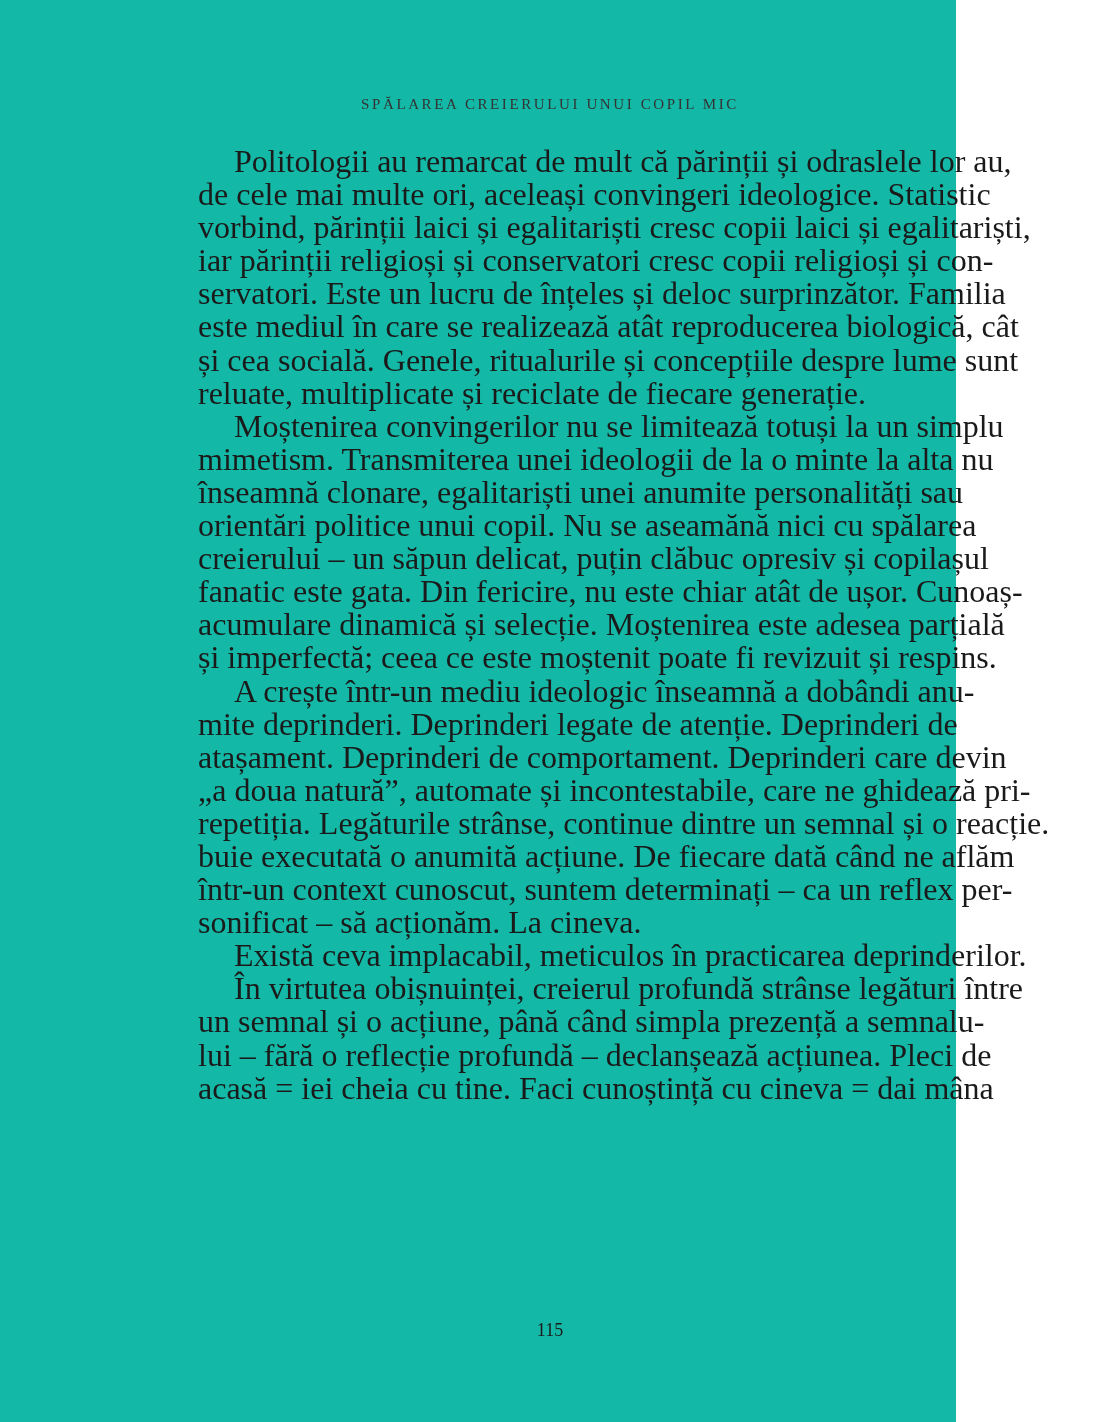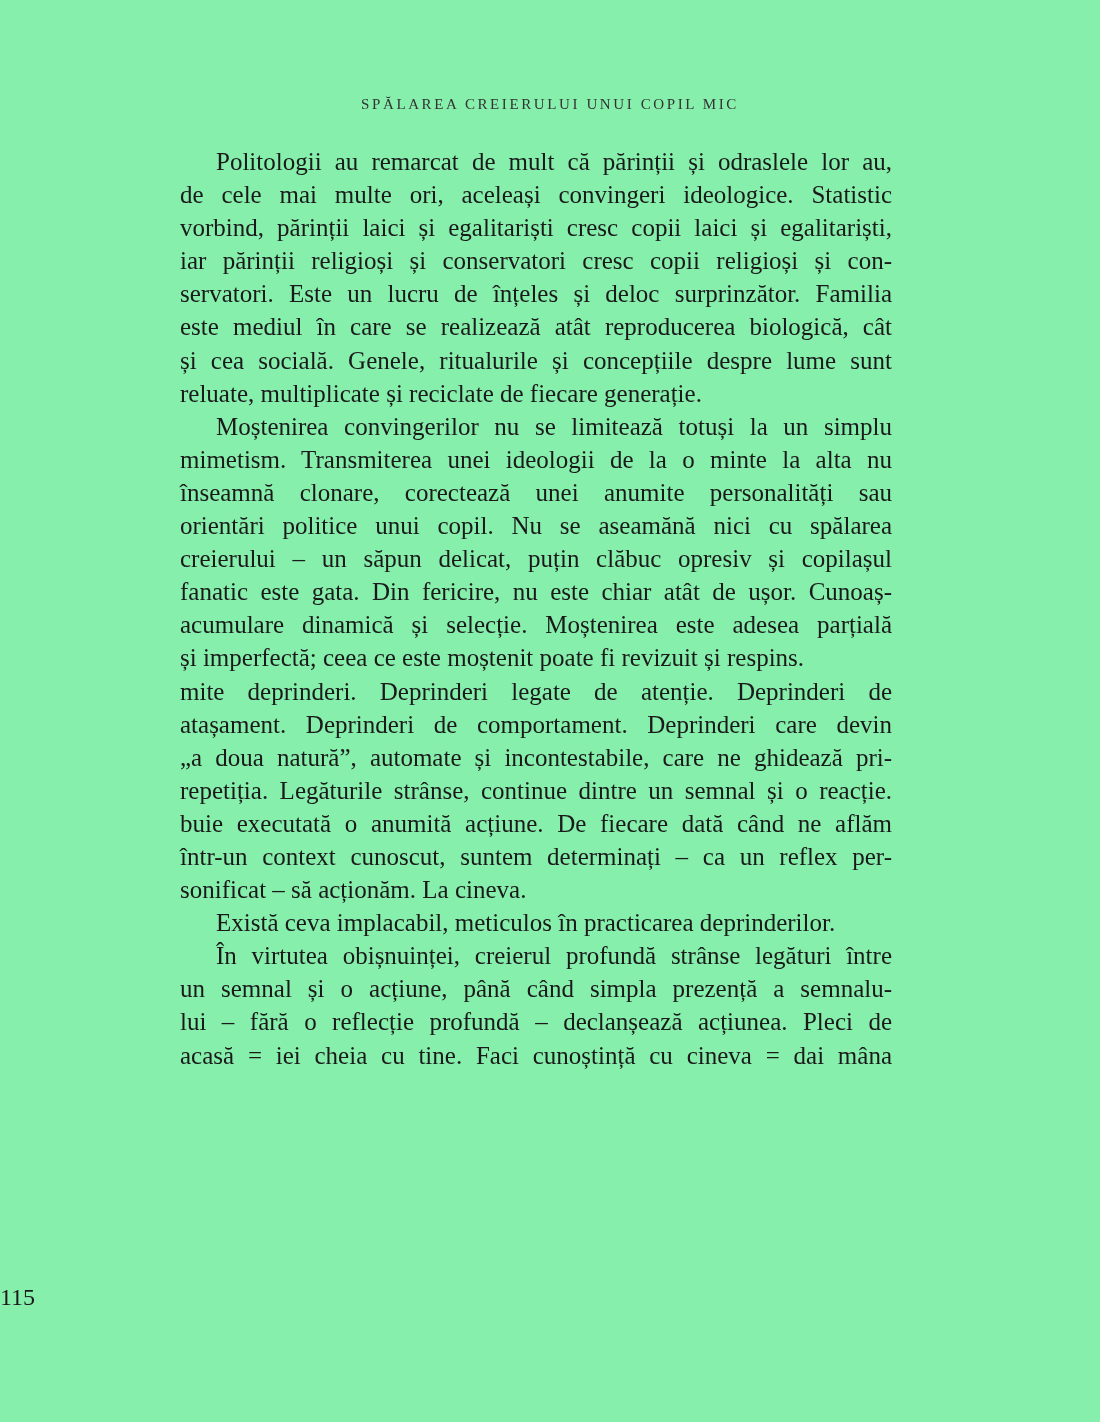--- a/index.html
+++ b/index.html
@@ -1,35 +1,35 @@
 <!DOCTYPE html>
 <html><head>
 <meta charset="utf-8">
 <style>
   html, body { margin: 0; padding: 0; background: #ffffff; }
   body { width: 1100px; height: 1422px; position: relative; overflow: hidden; }
-  .page { position: absolute; left: 0; top: 0; width: 1100px; height: 1422px; background: #86efac; }
+  .page { position: absolute; left: 0; top: 0; width: 956px; height: 1422px; background: #14b8a6; }
   .running-head {
     position: absolute; top: 96px; left: 0; width: 1100px; text-align: center;
     font-family: "Liberation Serif", "DejaVu Serif", serif;
     font-size: 15px; letter-spacing: 2.6px; color: #333333;
   }
   .body-text {
-    position: absolute; top: 145px; left: 180px; width: 712px;
+    position: absolute; top: 145px; left: 198px; width: 712px;
     font-family: "Liberation Serif", "DejaVu Serif", serif;
-    font-size: 25px; line-height: 33.1px; color: #1a1a1a;
+    font-size: 32px; line-height: 33.1px; color: #1a1a1a;
   }
   .para { margin: 0; }
   .line { display: block; text-align: justify; text-align-last: justify; white-space: nowrap; height: 33.1px; }
   .line.last { text-align-last: left; }
   .line.indent { padding-left: 36px; }
   .page-number {
-    position: absolute; top: 1284px; left: 0; width: 1100px; 
+    position: absolute; top: 1320px; left: 0; width: 1100px; text-align: center;
     font-family: "Liberation Serif", "DejaVu Serif", serif;
-    font-size: 24px; color: #1a1a1a;
+    font-size: 18px; color: #1a1a1a;
   }
 </style>
 </head>
 <body>
 
 <div class="page">
   <div class="running-head">SPĂLAREA CREIERULUI UNUI COPIL MIC</div>
   <div class="body-text" id="body-text">
       <div class="para">
         <span class="line indent">Politologii au remarcat de mult că părinții și odraslele lor au,</span>
@@ -37,28 +37,29 @@
         <span class="line">vorbind, părinții laici și egalitariști cresc copii laici și egalitariști,</span>
         <span class="line">iar părinții religioși și conservatori cresc copii religioși și con-</span>
         <span class="line">servatori. Este un lucru de înțeles și deloc surprinzător. Familia</span>
         <span class="line">este mediul în care se realizează atât reproducerea biologică, cât</span>
         <span class="line">și cea socială. Genele, ritualurile și concepțiile despre lume sunt</span>
         <span class="line last">reluate, multiplicate și reciclate de fiecare generație.</span>
       </div>
       <div class="para">
         <span class="line indent">Moștenirea convingerilor nu se limitează totuși la un simplu</span>
         <span class="line">mimetism. Transmiterea unei ideologii de la o minte la alta nu</span>
-        <span class="line">înseamnă clonare, corectează unei anumite personalități sau</span>
+        <span class="line">înseamnă clonare, egalitariști unei anumite personalități sau</span>
         <span class="line">orientări politice unui copil. Nu se aseamănă nici cu spălarea</span>
         <span class="line">creierului – un săpun delicat, puțin clăbuc opresiv și copilașul</span>
         <span class="line">fanatic este gata. Din fericire, nu este chiar atât de ușor. Cunoaș-</span>
         <span class="line">acumulare dinamică și selecție. Moștenirea este adesea parțială</span>
         <span class="line last">și imperfectă; ceea ce este moștenit poate fi revizuit și respins.</span>
       </div>
       <div class="para">
+        <span class="line indent">A crește într-un mediu ideologic înseamnă a dobândi anu-</span>
         <span class="line">mite deprinderi. Deprinderi legate de atenție. Deprinderi de</span>
         <span class="line">atașament. Deprinderi de comportament. Deprinderi care devin</span>
         <span class="line">„a doua natură”, automate și incontestabile, care ne ghidează pri-</span>
         <span class="line">repetiția. Legăturile strânse, continue dintre un semnal și o reacție.</span>
         <span class="line">buie executată o anumită acțiune. De fiecare dată când ne aflăm</span>
         <span class="line">într-un context cunoscut, suntem determinați – ca un reflex per-</span>
         <span class="line last">sonificat – să acționăm. La cineva.</span>
       </div>
       <div class="para">
         <span class="line indent last">Există ceva implacabil, meticulos în practicarea deprinderilor.</span>

